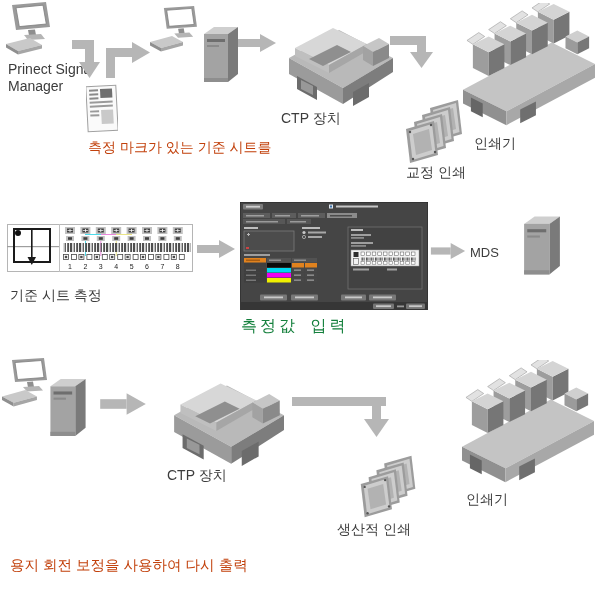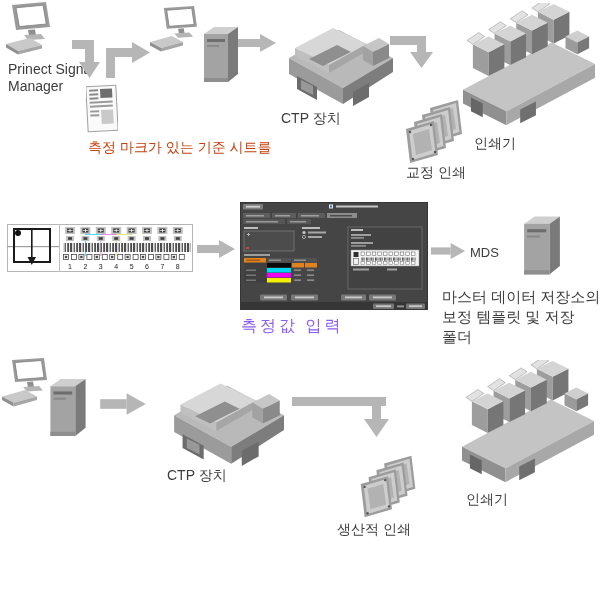--- a/index.html
+++ b/index.html
@@ -1,20 +1,20 @@
 <!DOCTYPE html>
 <html><head>
 <meta charset="utf-8">
 <style>
   html,body{margin:0;padding:0;background:#fff;}
   .canvas{position:relative;width:603px;height:592px;background:#ffffff;
           font-family:"Liberation Sans",sans-serif;overflow:hidden;}
   .abs{position:absolute;}
   .lbl{position:absolute;font-size:14px;line-height:17px;color:#3c3c3c;white-space:nowrap;}
-  .lbl-lg{position:absolute;font-size:16px;letter-spacing:3px;color:#8b5cf6;white-space:nowrap;}
+  .lbl-lg{position:absolute;font-size:16px;letter-spacing:3px;color:#15803d;white-space:nowrap;font-family:Liberation Mono, monospace;}
   .cap{position:absolute;font-size:14px;line-height:17.5px;color:#c2410c;white-space:nowrap;}
   .cap2{position:absolute;font-size:15px;line-height:20px;color:#3c3c3c;white-space:nowrap;}
   svg{display:block;}
 </style>
 </head>
 <body>
 
 <div class="canvas">
 
   <svg width="0" height="0" style="position:absolute" aria-hidden="true">
@@ -320,20 +320,21 @@
       <text x="63" y="44.5">1</text>
       <text x="78.4" y="44.5">2</text>
       <text x="93.8" y="44.5">3</text>
       <text x="109.2" y="44.5">4</text>
       <text x="124.6" y="44.5">5</text>
       <text x="140" y="44.5">6</text>
       <text x="155.4" y="44.5">7</text>
       <text x="170.8" y="44.5">8</text>
     </g>
   </svg>
+  <div class="lbl" style="left:10px;top:287px">기준 시트 측정</div>
 
   <svg class="abs" style="left:197px;top:239px" width="38" height="20">
       <use href="#sym-arrow"></use>
     </svg>
 
   <svg class="abs" style="left:240px;top:202px" width="188" height="108" viewBox="0 0 188 108">
     <defs>
       <pattern id="bc2" width="4.5" height="3.2" patternUnits="userSpaceOnUse">
         <rect x="0" y="0" width="1.6" height="3.2" fill="#555"></rect>
         <rect x="2.4" y="0" width="0.9" height="3.2" fill="#555"></rect>
@@ -469,25 +470,20 @@
   <div class="lbl-lg" style="left:241px;top:316px">측정값 입력</div>
 
   <svg class="abs" style="left:430px;top:242px" width="36" height="18">
       <use href="#sym-arrow"></use>
     </svg>
   <div class="lbl" style="left:470px;top:244px;font-size:13px">MDS</div>
   <svg class="abs" style="left:522px;top:214px" width="40" height="64">
       <use href="#sym-server"></use>
     </svg>
 
-  <div class="cap2" style="left:442px;top:287px">
-    <div>마스터 데이터 저장소의</div>
-    <div>보정 템플릿 및 저장</div>
-    <div>폴더</div>
-  </div>
 
   <svg class="abs" style="left:6px;top:358px" width="44" height="36">
       <use href="#sym-monitor"></use>
     </svg>
   <svg class="abs" style="left:2px;top:390px" width="36" height="17">
       <use href="#sym-keyboard"></use>
     </svg>
   <svg class="abs" style="left:48px;top:378px" width="40" height="60">
       <use href="#sym-server"></use>
     </svg>
@@ -510,14 +506,15 @@
   <svg class="abs" style="left:358px;top:444px" width="64" height="78">
       <use href="#sym-plates"></use>
     </svg>
   <div class="lbl" style="left:337px;top:521px">생산적 인쇄</div>
 
   <svg class="abs" style="left:459px;top:360px" width="142" height="132">
       <use href="#sym-press"></use>
     </svg>
   <div class="lbl" style="left:466px;top:491px">인쇄기</div>
 
+  <div class="cap" style="left:10px;top:557px;font-size:14.5px">용지 회전 보정을 사용하여 다시 출력</div>
 
 </div>
 
 </body></html>

